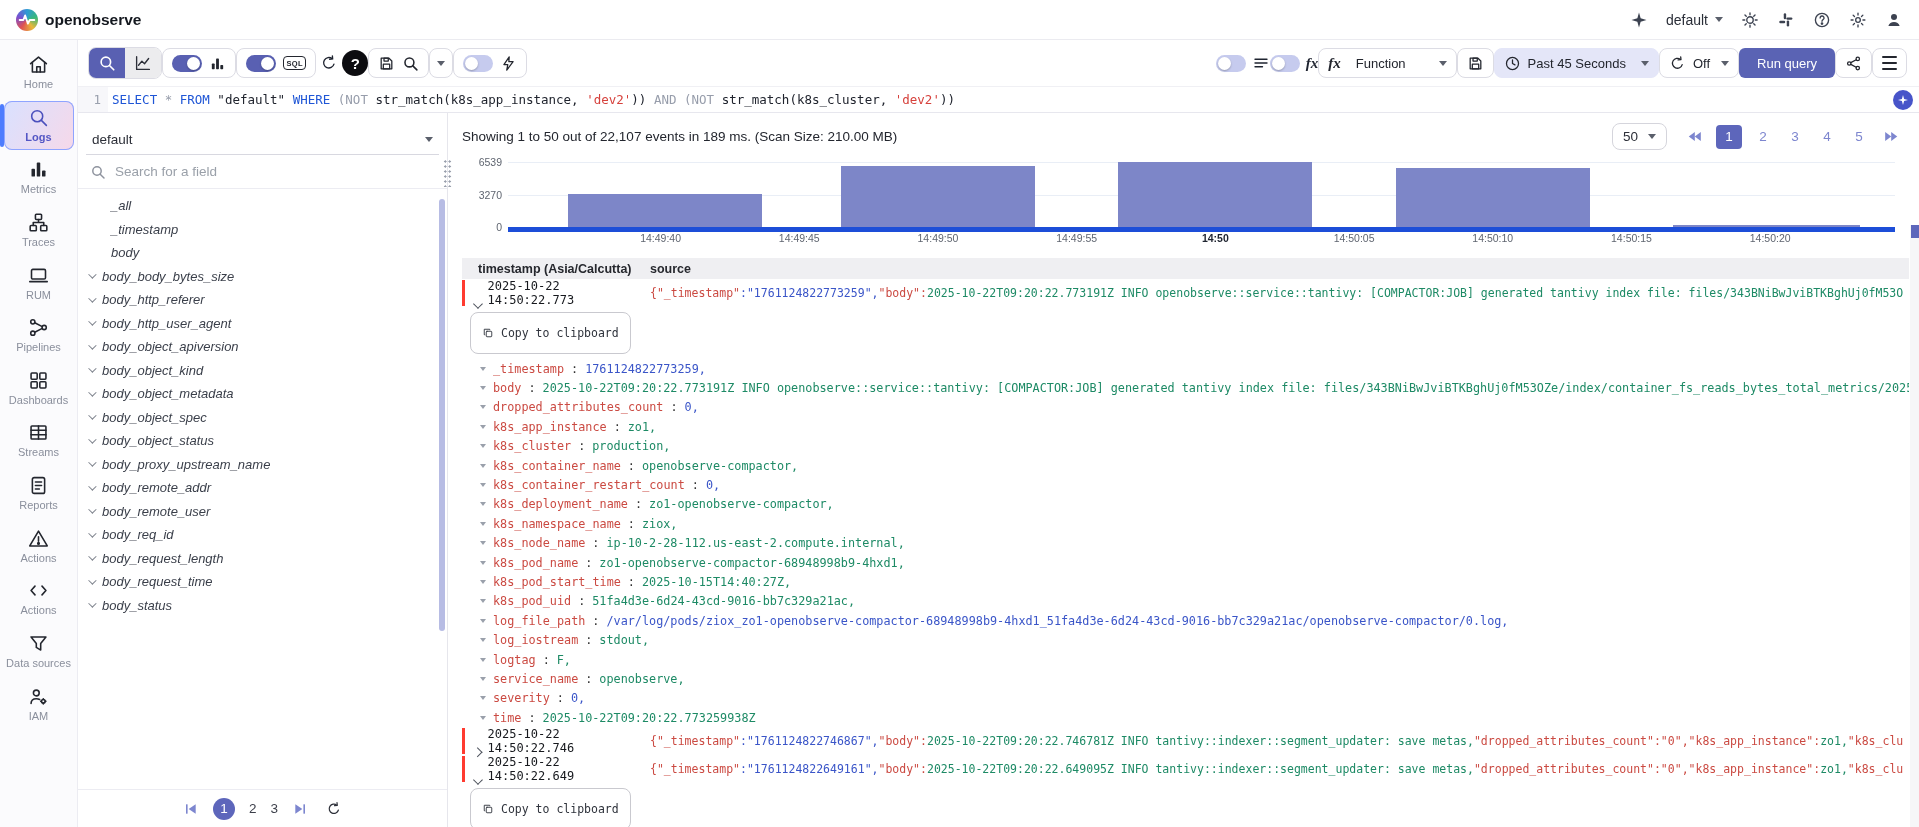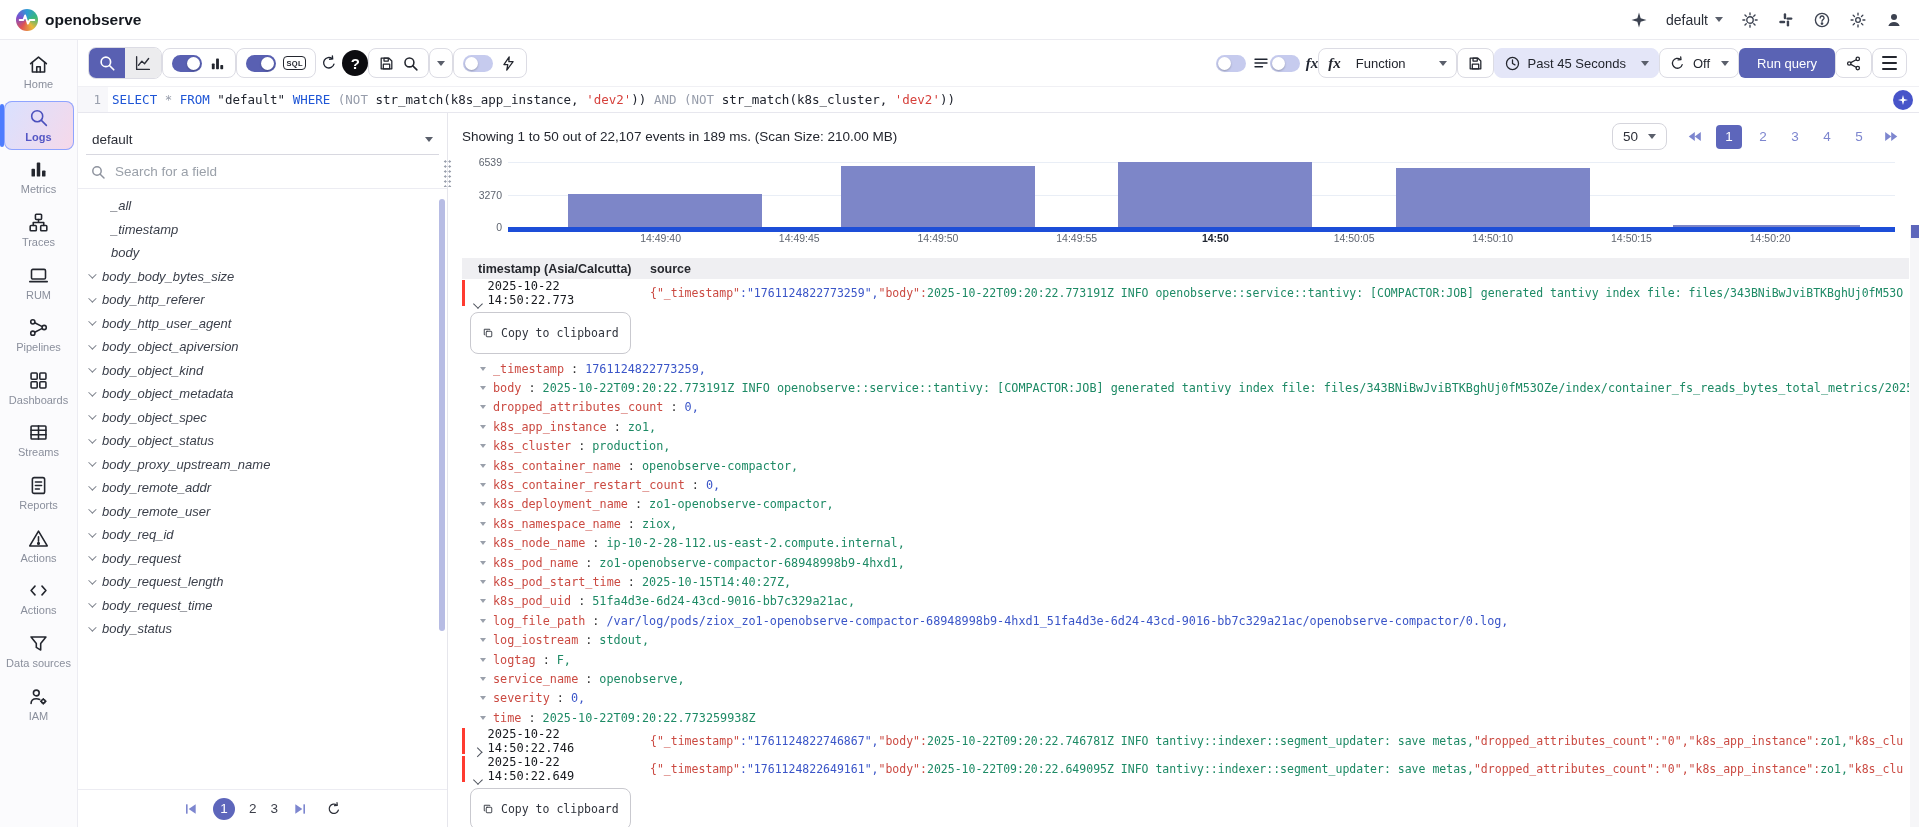--- a/index.html
+++ b/index.html
@@ -574,24 +574,20 @@
             <div class="field-row">
               <span class="fchev"></span>
               <span>body_remote_user</span>
             </div>
             <div class="field-row">
               <span class="fchev"></span>
               <span>body_req_id</span>
             </div>
             <div class="field-row">
               <span class="fchev"></span>
-              <span>body_request</span>
-            </div>
-            <div class="field-row">
-              <span class="fchev"></span>
               <span>body_request_length</span>
             </div>
             <div class="field-row">
               <span class="fchev"></span>
               <span>body_request_time</span>
             </div>
             <div class="field-row">
               <span class="fchev"></span>
               <span>body_status</span>
             </div>

